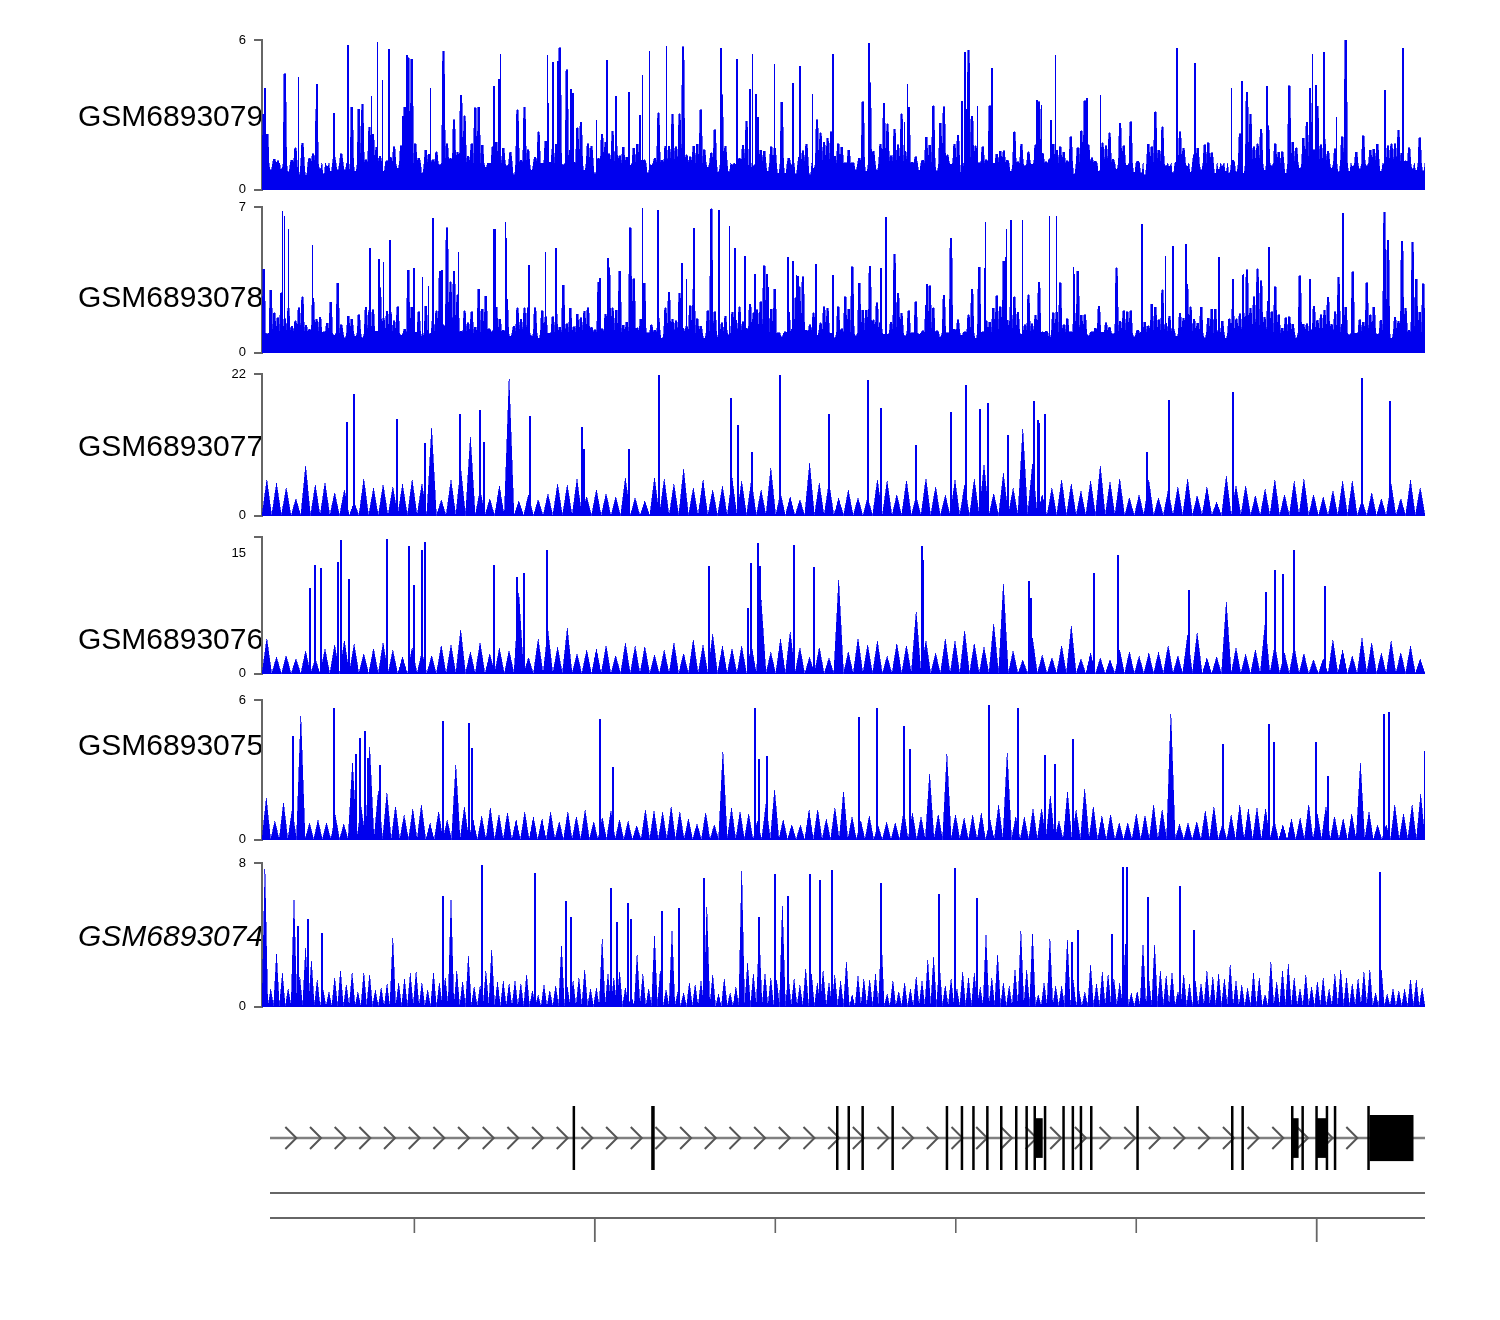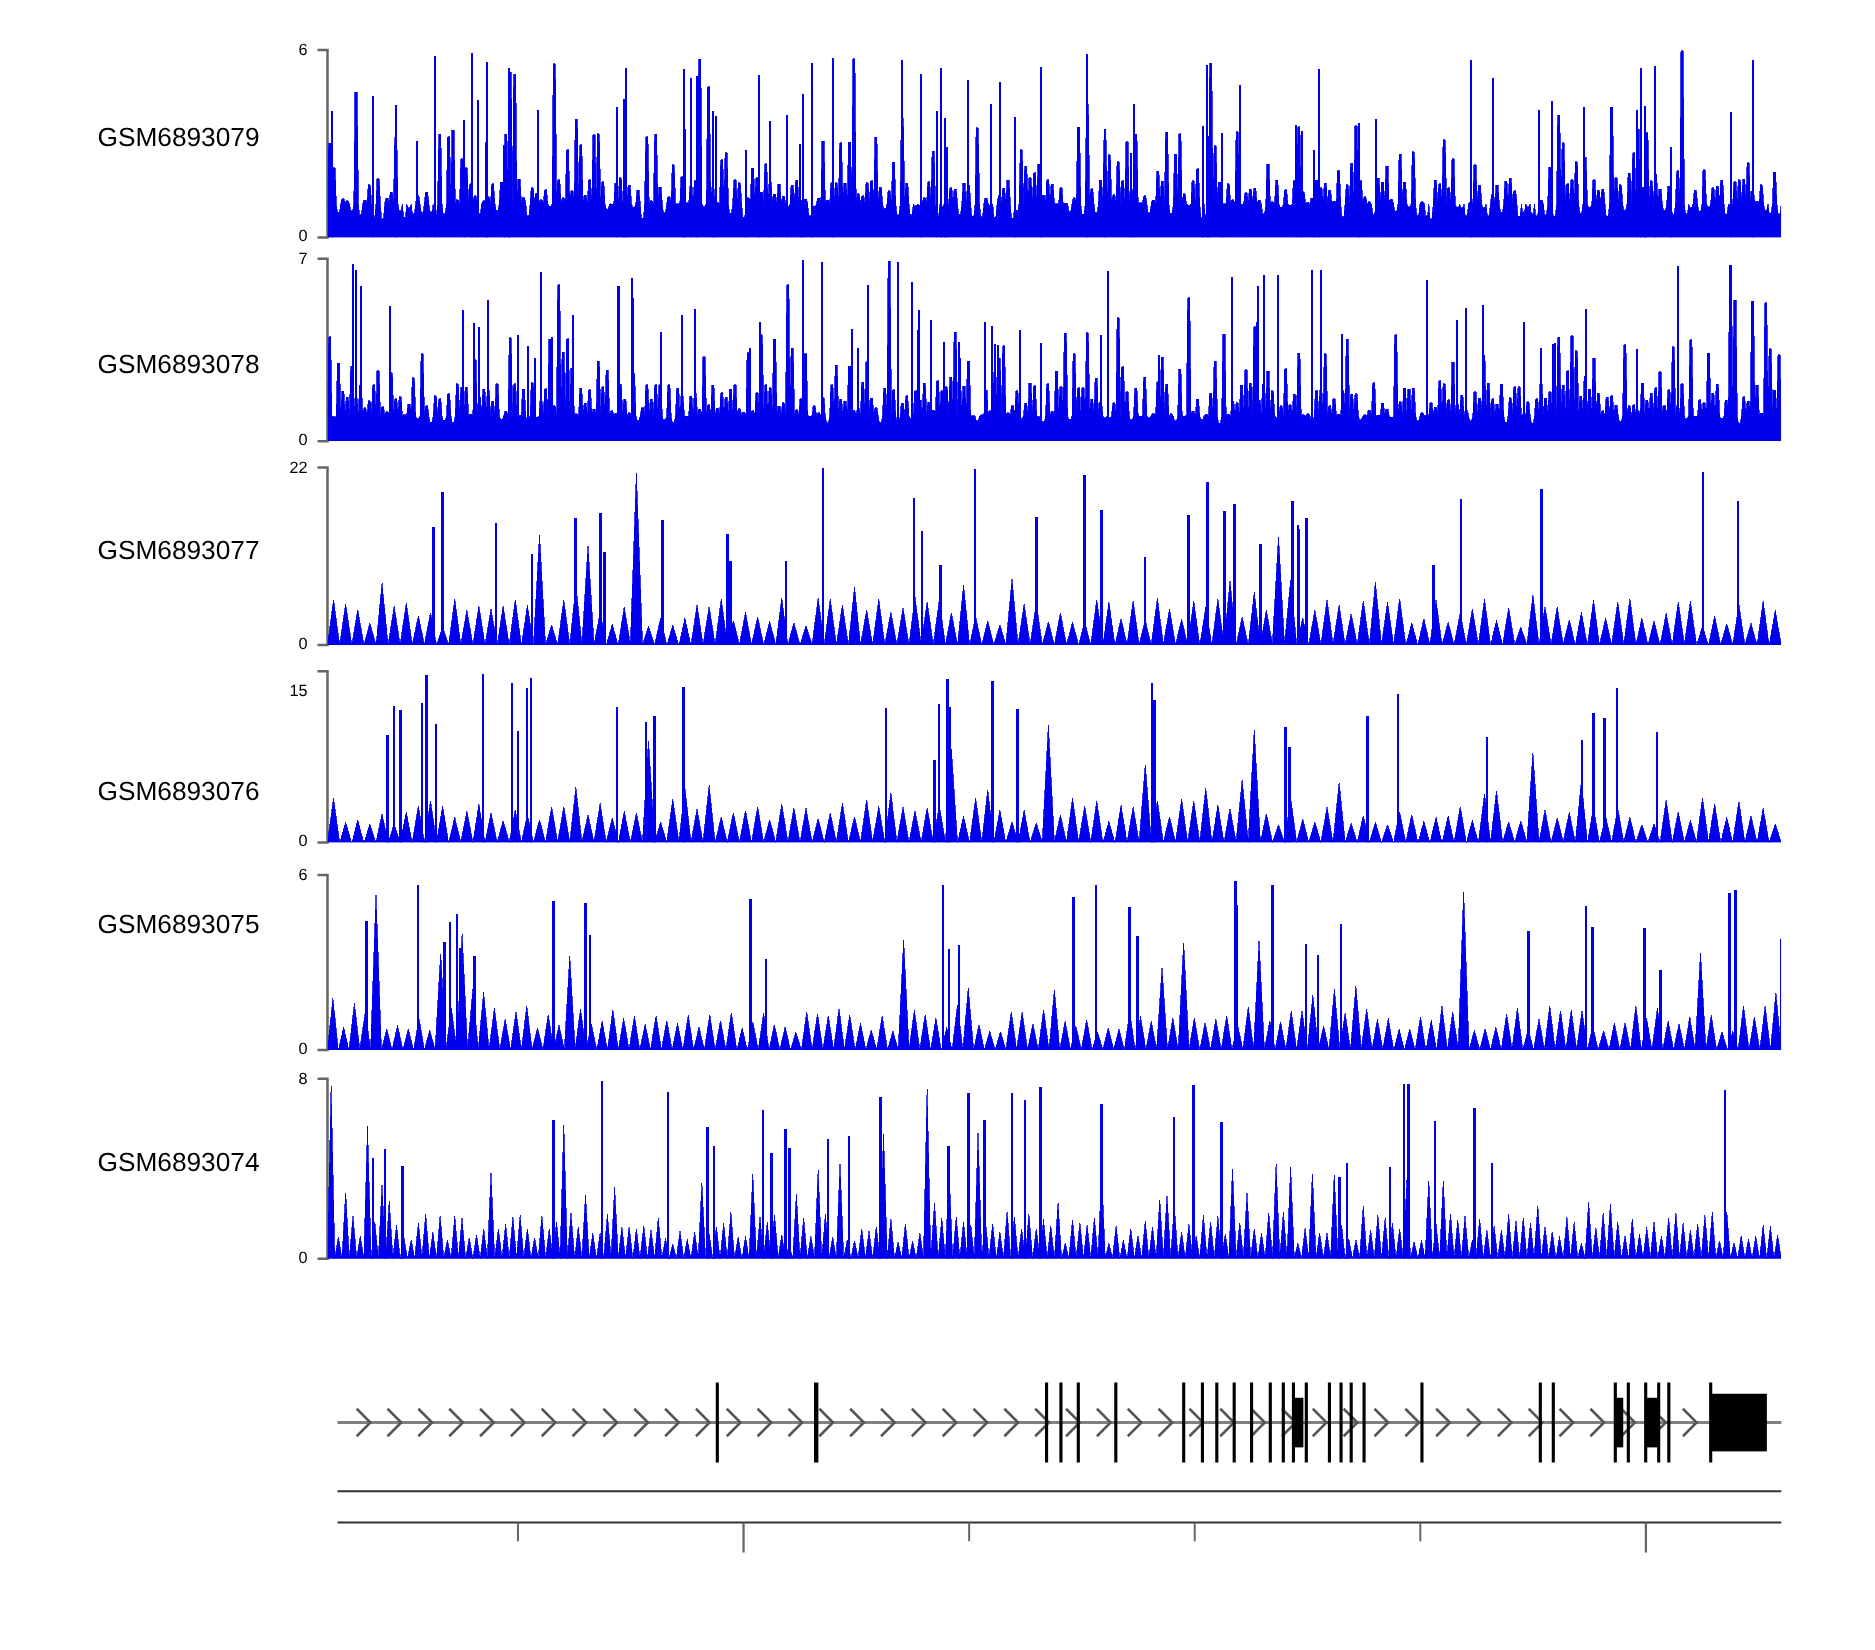--- a/index.html
+++ b/index.html
@@ -18,21 +18,21 @@
   #root {
     position: absolute;
     left: 0;
     top: 0;
     width: 1500px;
     height: 1320px;
   }
   .track-label {
     position: absolute;
     left: 78px;
-    font-size: 21px;
+    font-size: 30px;
     letter-spacing: 0px;
     color: #000000;
     white-space: nowrap;
     text-align: left;
   }
   .axis-max, .axis-min {
     position: absolute;
     font-size: 13px;
     color: #000000;
     text-align: right;
@@ -347,21 +347,21 @@
           <line x1="505.3" x2="505.3" y1="140" y2="58.6" stroke="#0000EE" stroke-width="2.0"></line>
           <line x1="206.5" x2="206.5" y1="140" y2="22.6" stroke="#0000EE" stroke-width="2.0"></line>
           <line x1="596.7" x2="596.7" y1="140" y2="17.3" stroke="#0000EE" stroke-width="2.0"></line>
           <line x1="727.4" x2="727.4" y1="140" y2="24.1" stroke="#0000EE" stroke-width="2.0"></line>
           <line x1="98.0" x2="98.0" y1="140" y2="37.5" stroke="#0000EE" stroke-width="2.0"></line>
           <line x1="497.3" x2="497.3" y1="140" y2="58.9" stroke="#0000EE" stroke-width="2.0"></line>
           <line x1="338.3" x2="338.3" y1="140" y2="19.1" stroke="#0000EE" stroke-width="2.0"></line>
           <line x1="350.9" x2="350.9" y1="140" y2="67.1" stroke="#0000EE" stroke-width="2.0"></line>
         </svg>
       </div>
-      <div class="track-label" style="top: 919px;">GSM6893074</div>
+      <div class="track-label" style="top: 919px; font-style: italic;">GSM6893074</div>
       <div class="axis-max" style="left: 206px; top: 855px;">8</div>
       <div class="axis-min" style="left: 206px; top: 998px;">0</div>
       <svg class="axis-svg" width="16" height="148" style="top: 861px;">
         <path d="M 2 2 L 10 2 L 10 146 L 2 146" fill="none" stroke="#666666" stroke-width="2"></path>
       </svg>
       <div class="plot" style="top: 863px; width: 1163px; height: 144px;">
         <svg width="1163" height="144" shape-rendering="crispEdges">
           <polygon points="0.0,144.0 0.0,144.0 2.9,5.8 5.8,144.0 5.8,144.0 8.7,126.4 11.6,144.0 11.6,144.0 14.5,91.1 17.4,144.0 17.4,144.0 20.4,109.5 23.3,144.0 23.3,144.0 26.2,126.0 29.1,144.0 29.1,144.0 32.0,37.4 34.9,144.0 34.9,144.0 37.8,114.4 40.7,144.0 40.7,144.0 43.6,85.3 46.5,144.0 46.5,144.0 49.4,97.7 52.3,144.0 52.3,144.0 55.2,116.9 58.1,144.0 58.2,144.0 61.1,126.7 64.0,144.0 64.0,144.0 66.9,128.9 69.8,144.0 69.8,144.0 72.7,115.3 75.6,144.0 75.6,144.0 78.5,108.0 81.4,144.0 81.4,144.0 84.3,122.2 87.2,144.0 87.2,144.0 90.1,109.8 93.0,144.0 93.0,144.0 95.9,129.1 98.9,144.0 98.9,144.0 101.8,109.7 104.7,144.0 104.7,144.0 107.6,111.7 110.5,144.0 110.5,144.0 113.4,127.3 116.3,144.0 116.3,144.0 119.2,124.9 122.1,144.0 122.1,144.0 125.0,120.5 127.9,144.0 127.9,144.0 130.8,75.4 133.7,144.0 133.7,144.0 136.7,120.1 139.6,144.0 139.6,144.0 142.5,116.3 145.4,144.0 145.4,144.0 148.3,110.4 151.2,144.0 151.2,144.0 154.1,109.0 157.0,144.0 157.0,144.0 159.9,120.2 162.8,144.0 162.8,144.0 165.7,127.2 168.6,144.0 168.6,144.0 171.5,109.5 174.5,144.0 174.5,144.0 177.4,120.1 180.3,144.0 180.3,144.0 183.2,114.6 186.1,144.0 186.1,144.0 189.0,36.7 191.9,144.0 191.9,144.0 194.8,107.5 197.7,144.0 197.7,144.0 200.6,118.6 203.5,144.0 203.5,144.0 206.4,93.3 209.3,144.0 209.3,144.0 212.2,123.6 215.2,144.0 215.2,144.0 218.1,123.2 221.0,144.0 221.0,144.0 223.9,108.3 226.8,144.0 226.8,144.0 229.7,86.8 232.6,144.0 232.6,144.0 235.5,118.5 238.4,144.0 238.4,144.0 241.3,118.3 244.2,144.0 244.2,144.0 247.1,120.5 250.0,144.0 250.0,144.0 253.0,118.0 255.9,144.0 255.9,144.0 258.8,120.8 261.7,144.0 261.7,144.0 264.6,111.7 267.5,144.0 267.5,144.0 270.4,127.7 273.3,144.0 273.3,144.0 276.2,132.3 279.1,144.0 279.1,144.0 282.0,121.9 284.9,144.0 284.9,144.0 287.8,127.8 290.8,144.0 290.8,144.0 293.7,122.8 296.6,144.0 296.6,144.0 299.5,83.4 302.4,144.0 302.4,144.0 305.3,124.0 308.2,144.0 308.2,144.0 311.1,118.3 314.0,144.0 314.0,144.0 316.9,115.0 319.8,144.0 319.8,144.0 322.7,106.9 325.6,144.0 325.6,144.0 328.5,126.4 331.5,144.0 331.5,144.0 334.4,125.4 337.3,144.0 337.3,144.0 340.2,76.2 343.1,144.0 343.1,144.0 346.0,110.9 348.9,144.0 348.9,144.0 351.8,114.7 354.7,144.0 354.7,144.0 357.6,108.7 360.5,144.0 360.5,144.0 363.4,124.7 366.3,144.0 366.3,144.0 369.3,132.5 372.2,144.0 372.2,144.0 375.1,91.8 378.0,144.0 378.0,144.0 380.9,111.4 383.8,144.0 383.8,144.0 386.7,126.0 389.6,144.0 389.6,144.0 392.5,72.6 395.4,144.0 395.4,144.0 398.3,107.8 401.2,144.0 401.2,144.0 404.1,126.7 407.1,144.0 407.1,144.0 410.0,68.2 412.9,144.0 412.9,144.0 415.8,129.1 418.7,144.0 418.7,144.0 421.6,129.6 424.5,144.0 424.5,144.0 427.4,119.9 430.3,144.0 430.3,144.0 433.2,121.9 436.1,144.0 436.1,144.0 439.0,118.3 441.9,144.0 441.9,144.0 444.8,44.2 447.8,144.0 447.8,144.0 450.7,112.0 453.6,144.0 453.6,144.0 456.5,130.5 459.4,144.0 459.4,144.0 462.3,115.9 465.2,144.0 465.2,144.0 468.1,130.1 471.0,144.0 471.0,144.0 473.9,123.5 476.8,144.0 476.8,144.0 479.7,7.8 482.6,144.0 482.6,144.0 485.6,99.5 488.5,144.0 488.5,144.0 491.4,111.0 494.3,144.0 494.3,144.0 497.2,71.8 500.1,144.0 500.1,144.0 503.0,110.7 505.9,144.0 505.9,144.0 508.8,114.6 511.7,144.0 511.7,144.0 514.6,117.0 517.5,144.0 517.5,144.0 520.4,43.3 523.4,144.0 523.4,144.0 526.3,113.0 529.2,144.0 529.2,144.0 532.1,116.0 535.0,144.0 535.0,144.0 537.9,122.2 540.8,144.0 540.8,144.0 543.7,106.4 546.6,144.0 546.6,144.0 549.5,110.5 552.4,144.0 552.4,144.0 555.3,120.2 558.2,144.0 558.2,144.0 561.1,107.8 564.1,144.0 564.1,144.0 567.0,120.3 569.9,144.0 569.9,144.0 572.8,112.4 575.7,144.0 575.7,144.0 578.6,117.5 581.5,144.0 581.5,144.0 584.4,99.0 587.3,144.0 587.3,144.0 590.2,131.5 593.1,144.0 593.1,144.0 596.0,113.0 598.9,144.0 598.9,144.0 601.9,115.5 604.8,144.0 604.8,144.0 607.7,116.7 610.6,144.0 610.6,144.0 613.5,111.3 616.4,144.0 616.4,144.0 619.3,75.3 622.2,144.0 622.2,144.0 625.1,131.4 628.0,144.0 628.0,144.0 630.9,117.7 633.8,144.0 633.8,144.0 636.7,128.6 639.7,144.0 639.7,144.0 642.6,120.0 645.5,144.0 645.5,144.0 648.4,125.5 651.3,144.0 651.3,144.0 654.2,114.1 657.1,144.0 657.1,144.0 660.0,118.3 662.9,144.0 662.9,144.0 665.8,97.3 668.7,144.0 668.7,144.0 671.6,93.5 674.5,144.0 674.5,144.0 677.4,101.3 680.4,144.0 680.4,144.0 683.3,122.7 686.2,144.0 686.2,144.0 689.1,116.4 692.0,144.0 692.0,144.0 694.9,125.8 697.8,144.0 697.8,144.0 700.7,109.1 703.6,144.0 703.6,144.0 706.5,114.6 709.4,144.0 709.4,144.0 712.3,110.1 715.2,144.0 715.2,144.0 718.2,124.4 721.1,144.0 721.1,144.0 724.0,72.3 726.9,144.0 726.9,144.0 729.8,115.2 732.7,144.0 732.7,144.0 735.6,91.6 738.5,144.0 738.5,144.0 741.4,120.2 744.3,144.0 744.3,144.0 747.2,123.4 750.1,144.0 750.1,144.0 753.0,107.1 756.0,144.0 756.0,144.0 758.9,68.2 761.8,144.0 761.8,144.0 764.7,106.9 767.6,144.0 767.6,144.0 770.5,70.8 773.4,144.0 773.4,144.0 776.3,131.7 779.2,144.0 779.2,144.0 782.1,119.6 785.0,144.0 785.0,144.0 787.9,75.9 790.8,144.0 790.8,144.0 793.7,123.4 796.7,144.0 796.7,144.0 799.6,123.3 802.5,144.0 802.5,144.0 805.4,76.7 808.3,144.0 808.3,144.0 811.2,116.7 814.1,144.0 814.1,144.0 817.0,128.2 819.9,144.0 819.9,144.0 822.8,129.1 825.7,144.0 825.7,144.0 828.6,101.7 831.5,144.0 831.5,144.0 834.5,121.1 837.4,144.0 837.4,144.0 840.3,109.0 843.2,144.0 843.2,144.0 846.1,111.7 849.0,144.0 849.0,144.0 851.9,115.7 854.8,144.0 854.8,144.0 857.7,120.2 860.6,144.0 860.6,144.0 863.5,81.1 866.4,144.0 866.4,144.0 869.3,130.3 872.3,144.0 872.3,144.0 875.2,128.6 878.1,144.0 878.1,144.0 881.0,81.6 883.9,144.0 883.9,144.0 886.8,116.2 889.7,144.0 889.7,144.0 892.6,82.0 895.5,144.0 895.5,144.0 898.4,108.3 901.3,144.0 901.3,144.0 904.2,113.0 907.1,144.0 907.1,144.0 910.0,110.1 913.0,144.0 913.0,144.0 915.9,128.8 918.8,144.0 918.8,144.0 921.7,112.0 924.6,144.0 924.6,144.0 927.5,121.2 930.4,144.0 930.4,144.0 933.3,118.1 936.2,144.0 936.2,144.0 939.1,120.7 942.0,144.0 942.0,144.0 944.9,107.8 947.8,144.0 947.8,144.0 950.8,114.1 953.7,144.0 953.7,144.0 956.6,111.2 959.5,144.0 959.5,144.0 962.4,115.5 965.3,144.0 965.3,144.0 968.2,101.6 971.1,144.0 971.1,144.0 974.0,118.3 976.9,144.0 976.9,144.0 979.8,122.3 982.7,144.0 982.7,144.0 985.6,125.4 988.6,144.0 988.6,144.0 991.5,110.4 994.4,144.0 994.4,144.0 997.3,114.9 1000.2,144.0 1000.2,144.0 1003.1,131.6 1006.0,144.0 1006.0,144.0 1008.9,98.9 1011.8,144.0 1011.8,144.0 1014.7,119.4 1017.6,144.0 1017.6,144.0 1020.5,107.6 1023.4,144.0 1023.4,144.0 1026.3,100.5 1029.3,144.0 1029.3,144.0 1032.2,114.6 1035.1,144.0 1035.1,144.0 1038.0,126.0 1040.9,144.0 1040.9,144.0 1043.8,112.2 1046.7,144.0 1046.7,144.0 1049.6,123.8 1052.5,144.0 1052.5,144.0 1055.4,118.9 1058.3,144.0 1058.3,144.0 1061.2,114.7 1064.1,144.0 1064.1,144.0 1067.1,126.0 1070.0,144.0 1070.0,144.0 1072.9,111.3 1075.8,144.0 1075.8,144.0 1078.7,107.1 1081.6,144.0 1081.6,144.0 1084.5,115.3 1087.4,144.0 1087.4,144.0 1090.3,120.8 1093.2,144.0 1093.2,144.0 1096.1,115.9 1099.0,144.0 1099.0,144.0 1101.9,109.2 1104.9,144.0 1104.9,144.0 1107.8,106.9 1110.7,144.0 1110.7,144.0 1113.6,129.8 1116.5,144.0 1116.5,144.0 1119.4,106.7 1122.3,144.0 1122.3,144.0 1125.2,131.2 1128.1,144.0 1128.1,144.0 1131.0,125.6 1133.9,144.0 1133.9,144.0 1136.8,128.0 1139.7,144.0 1139.7,144.0 1142.6,126.1 1145.6,144.0 1145.6,144.0 1148.5,116.6 1151.4,144.0 1151.4,144.0 1154.3,117.4 1157.2,144.0 1157.2,144.0 1160.1,125.3 1163.0,144.0 1163.0,144.0" fill="#0000EE" stroke="#0000EE" stroke-width="0.6"></polygon>
           <line x1="570.3" x2="570.3" y1="144" y2="6.5" stroke="#0000EE" stroke-width="2.0"></line>
           <line x1="366.2" x2="366.2" y1="144" y2="40.1" stroke="#0000EE" stroke-width="2.0"></line>

